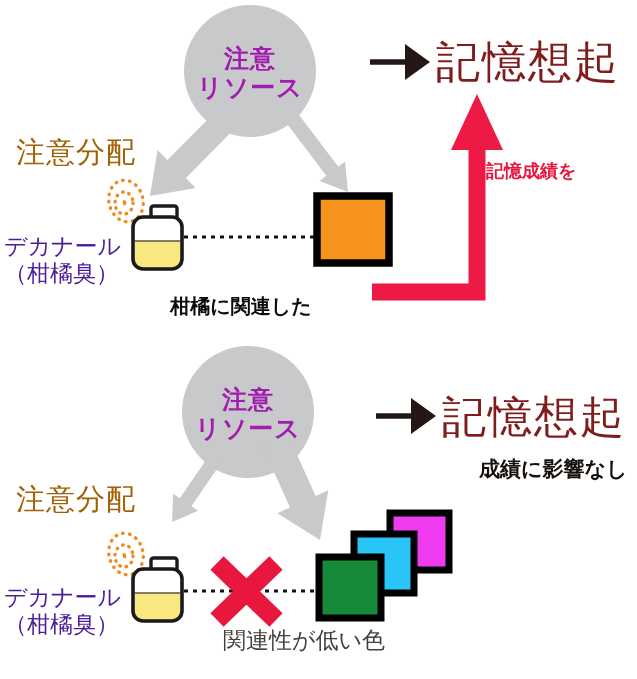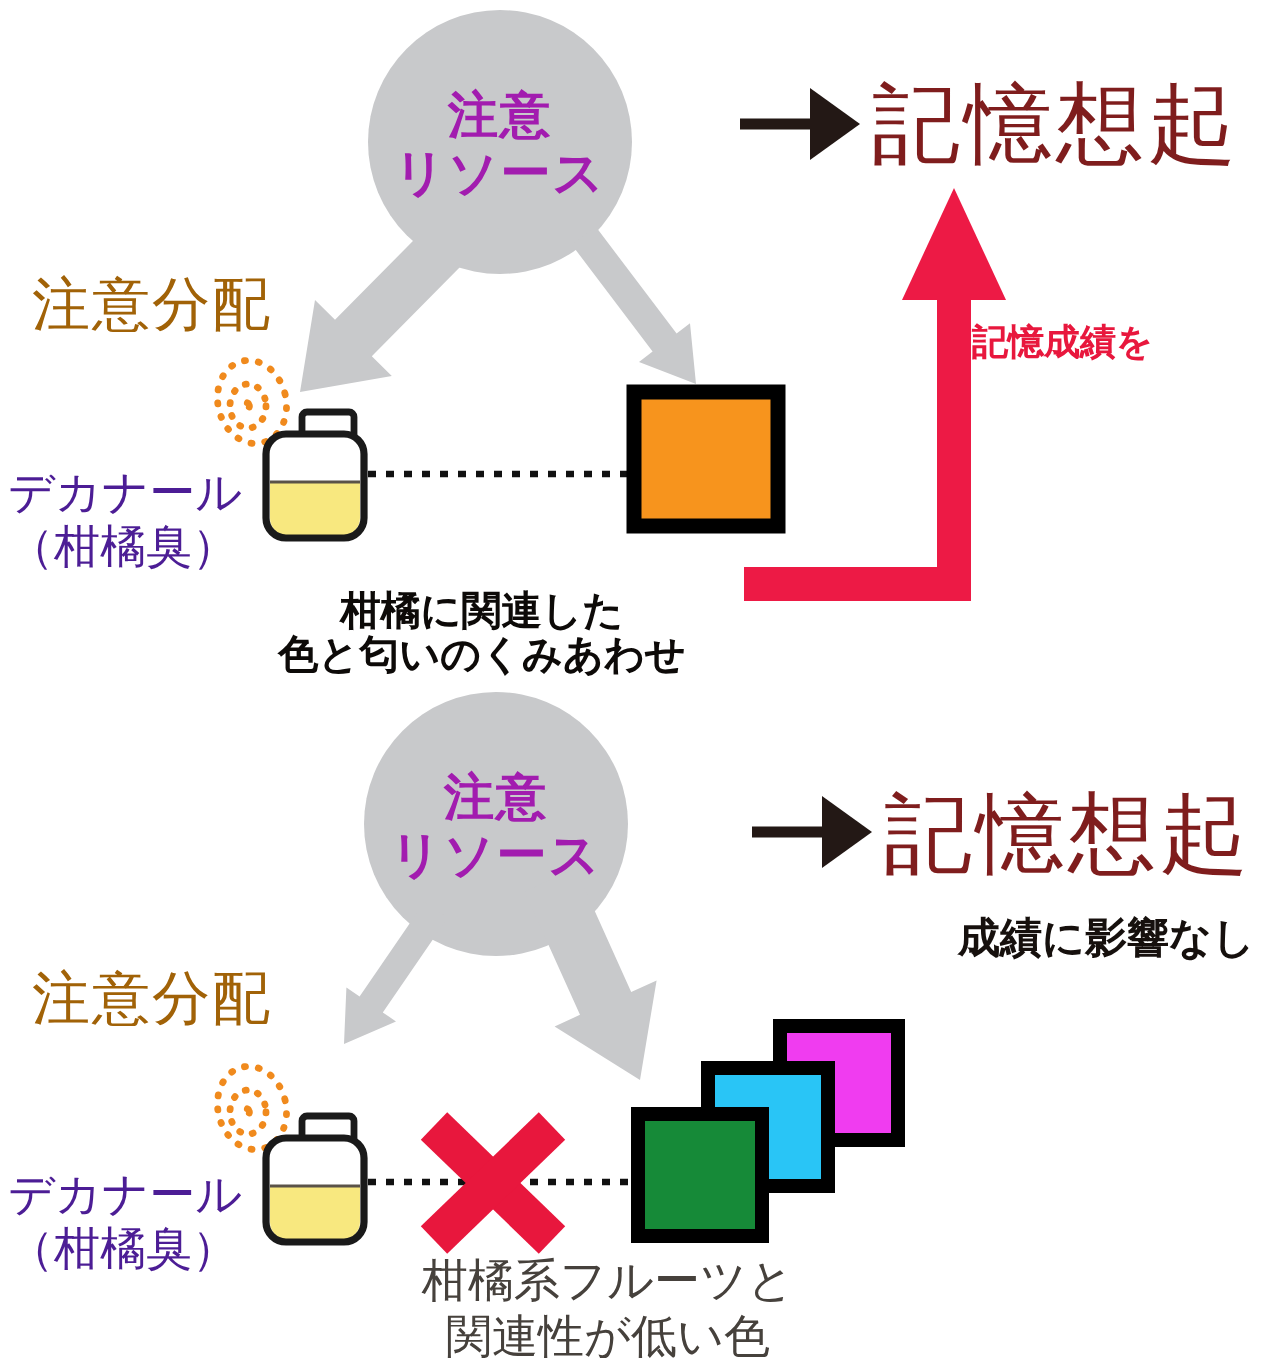--- a/index.html
+++ b/index.html
@@ -114,21 +114,20 @@
 
   <div class="t split-label" style="left:16px;top:133px;">注意分配</div>
 
   <div class="t decanal" style="left:4px;top:233px;">
     <div>デカナール</div>
     <div>（柑橘臭）</div>
   </div>
 
   <div class="t combo-caption center" style="left:241px;top:263px;margin-top:32px;">
     <div>柑橘に関連した</div>
-    <div>色と匂いのくみあわせ</div>
   </div>
 
   <div class="t red-caption" style="left:486px;top:161px;">
     <div>記憶成績を</div>
   </div>
 
   <div class="t circle-label center" style="left:248px;top:385px;">
     <div>注意</div>
     <div>リソース</div>
   </div>
@@ -138,17 +137,16 @@
   <div class="t no-effect" style="left:479px;top:455px;">成績に影響なし</div>
 
   <div class="t split-label" style="left:16px;top:480px;">注意分配</div>
 
   <div class="t decanal" style="left:4px;top:584px;">
     <div>デカナール</div>
     <div>（柑橘臭）</div>
   </div>
 
   <div class="t lowrel-caption center" style="left:304px;top:627px;">
-    <div>柑橘系フルーツと</div>
     <div>関連性が低い色</div>
   </div>
 
 </div>
 
 </body></html>

